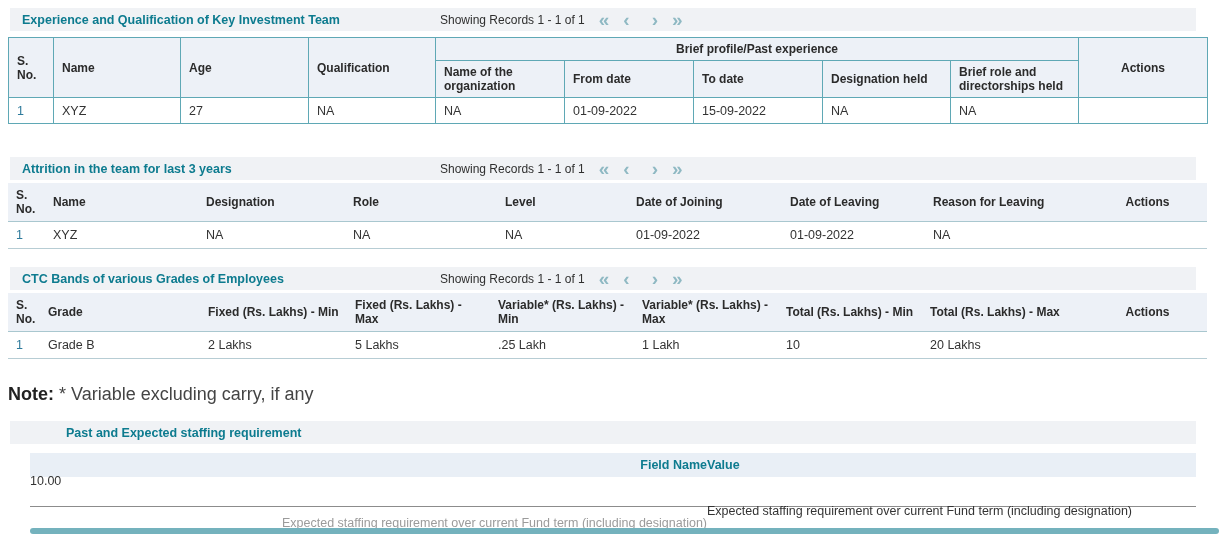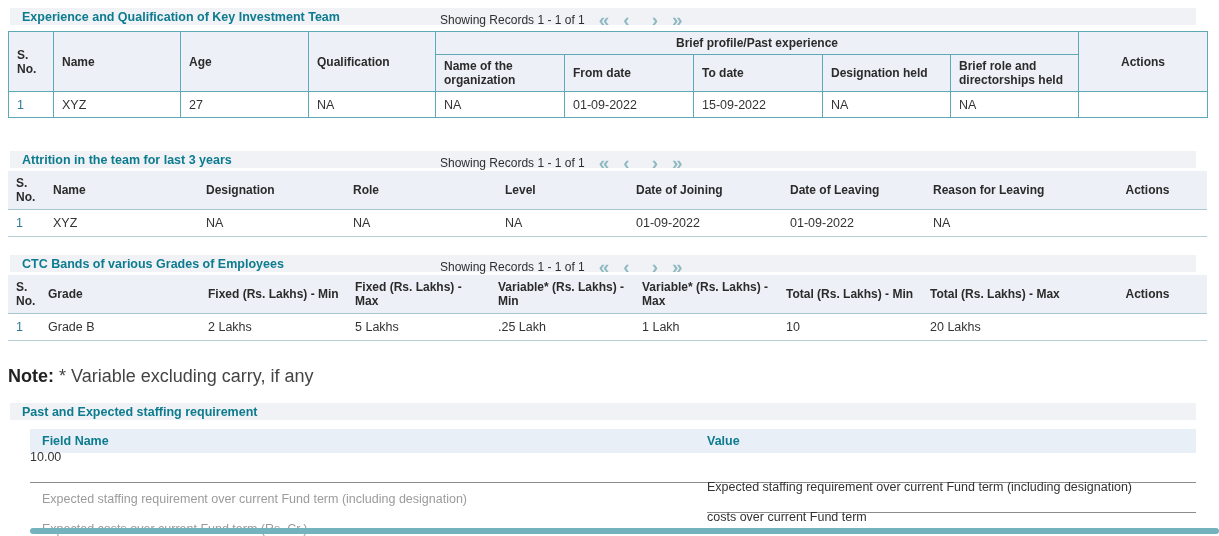--- a/index.html
+++ b/index.html
@@ -1,20 +1,20 @@
 <!DOCTYPE html>
 <html><head>
 <meta charset="utf-8">
 <style>
   * { margin:0; padding:0; box-sizing:border-box; }
   html,body { width:1219px; height:536px; background:#fff; overflow:hidden;
     font-family:"Liberation Sans", sans-serif; color:#333; font-size:12.5px; position:relative; }
 
   
-  .section-bar { position:relative; margin:0 23px 0 10px; height:17px; background:#f0f2f5;
+  .section-bar { position:relative; margin:0 23px 0 10px; height:23px; background:#f0f2f5;
     display:flex; align-items:center; }
   .section-title { color:#0d7b8f; font-weight:bold; font-size:12.5px; padding-left:12px; }
   .pager { position:absolute; left:430px; top:0; height:23px; display:flex; align-items:center; }
   .pager .showing { font-weight:normal; color:#2f2f2f; font-size:12px; }
   .pg-btn { color:#8fb9c3; font-size:19px; line-height:19px; font-weight:600; cursor:pointer;
     margin-left:14px; user-select:none; }
   .pg-btn.gap { margin-left:22px; }
 
   
   table { border-collapse:collapse; table-layout:fixed; width:1199px; margin-left:8px; }
@@ -36,33 +36,33 @@
 
   .sno { color:#2d7a9b; }
 
   .note-line { margin:25px 0 0 8px; font-size:18px; color:#444; }
   .note-line b { color:#222; }
 
   
   .staffing { margin:9px 23px 0 30px; }
   .staffing-head { display:flex; background:#e9eff6; height:24px; align-items:center; }
   .staffing-head .fcol, .staffing-head .vcol { color:#0d7b8f; font-weight:bold; font-size:12.5px; }
-  .fcol { width:677px; padding-left:12px; }
+  .fcol { width:677px; padding-left:30px;text-align:right; }
   .vcol { flex:1; }
   .staffing-row { display:flex; height:30px; align-items:flex-end; }
   .staffing-row .fcol { color:#9b9b9b; padding-bottom:7px; }
   .staffing-row .value-field { flex:1; border-bottom:1px solid #8c8c8c; padding-bottom:18px;
     color:#333; cursor:text; }
 
   .hscrollbar { position:absolute; left:30px; right:0; bottom:2px; height:6px;
     background:#74b2bd; border-radius:3px; }
 
   .mt-s2 { margin-top:33px; }
   .mt-s3 { margin-top:18px; }
-  .mt-s4 { margin-top:16px; }
+  .mt-s4 { margin-top:16px;padding-left:44px; }
   .mt-tbl { margin-top:3px; }
   .top-pad { height:8px; }
 </style>
 </head>
 <body>
 
 <div class="top-pad"></div>
 
 <div class="section-bar">
   <span class="section-title">Experience and Qualification of Key Investment Team</span>

